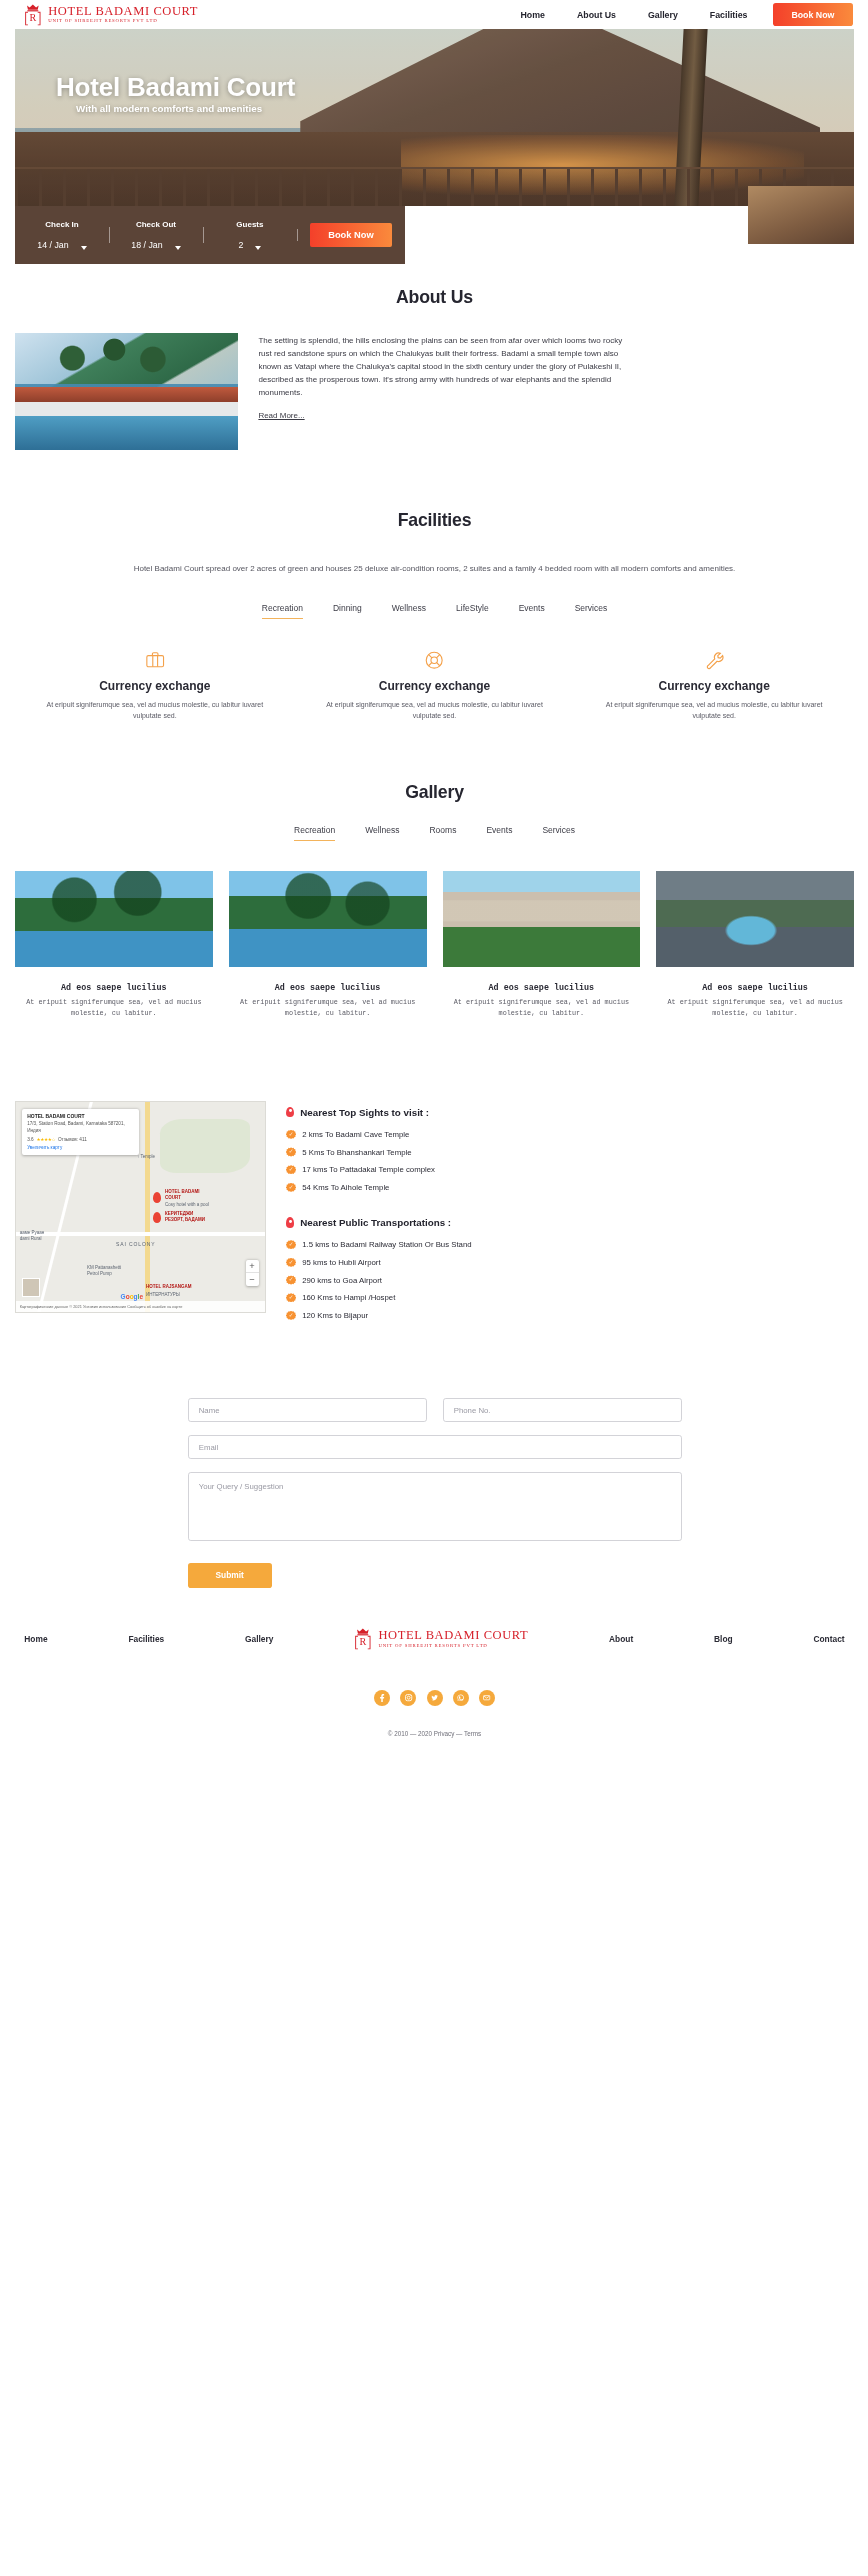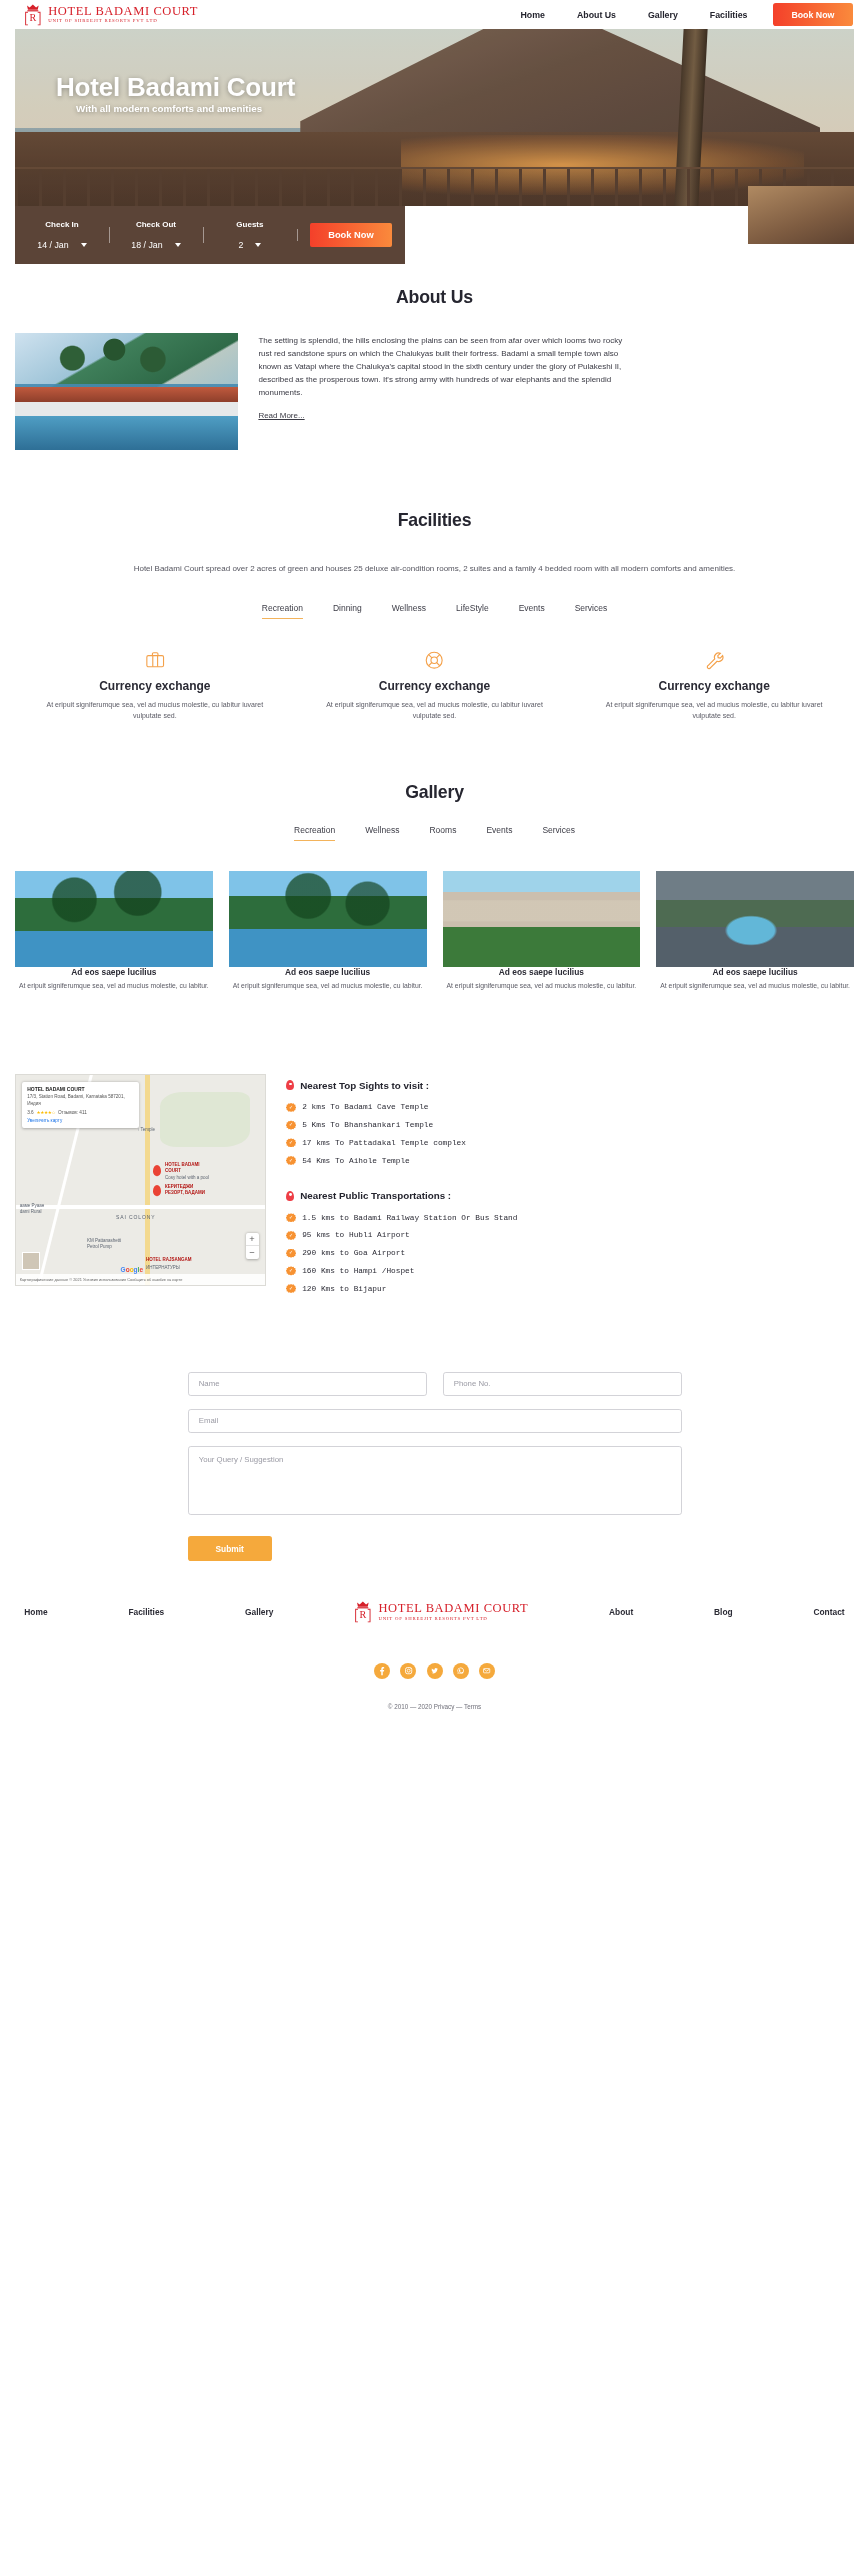--- a/index.html
+++ b/index.html
@@ -132,21 +132,21 @@
     display: flex; flex-direction: column; align-items: center;
     gap: 10.2px;
     position: relative;
   }
   .bk-field + .bk-field::before {
     content: ""; position: absolute; left: 0; top: 6.5px; bottom: 6.5px;
     width: 0.9px; background: rgba(255,255,255,.45);
   }
   .bk-label { font-size: 8px; font-weight: 700; color: #fff; }
   .bk-value {
-    font-size: 8.8px; color: #fff; display: flex; align-items: center; gap: 12px;
+    font-size: 8.8px; color: #fff; display: flex; align-items: flex-end; gap: 12px;
     cursor: pointer;
   }
   .caret { width: 0; height: 0; border-left: 3.7px solid transparent; border-right: 3.7px solid transparent; border-top: 4.6px solid #fff; }
   .bk-action { flex: 1.15 1 0; display: flex; justify-content: center; align-items: center; position: relative; }
   .bk-action::before {
     content: ""; position: absolute; left: 0; top: 6.5px; bottom: 6.5px;
     width: 0.9px; background: rgba(255,255,255,.45);
   }
   .bk-btn {
     background: linear-gradient(90deg,#f4402a 0%, #fa8a3c 100%);
@@ -239,21 +239,21 @@
   .card-title { font-size: 12px; font-weight: 700; color: #2b2b35; }
   .card-text { font-size: 7px; color: #5a5a64; line-height: 1.6; margin-top: 5.6px; }
 
   
   .gallery { padding-top: 61px; }
   .gal-grid {
     display: flex; gap: 16px; padding: 0 15px; margin-top: 30px;
   }
   .gal-item { flex: 1 1 0; }
   .gal-img { width: 100%; height: 96px; position: relative; overflow: hidden; }
-  .gal-cap { text-align: center; margin-top: 0; }
+  .gal-cap { text-align: center; margin-top: 16px; font-family: Liberation Mono, monospace; }
   .gal-cap-t { font-size: 8.4px; font-weight: 700; color: #2b2b35; }
   .gal-cap-s { font-size: 6.8px; color: #5a5a64; line-height: 1.6; margin-top: 4.6px; }
 
   .g1 { background: linear-gradient(180deg,#7fc3e8 0 28%, #2d6d3c 28% 62%, #3f93c4 62% 100%); }
   .g1::after { content:""; position:absolute; inset:0;
     background: radial-gradient(circle at 30% 30%, rgba(20,70,30,.75) 0 14%, transparent 15%),
                 radial-gradient(circle at 62% 22%, rgba(18,64,28,.7) 0 16%, transparent 17%); }
   .g2 { background: linear-gradient(180deg,#7fc3e8 0 26%, #2d6d3c 26% 60%, #3f93c4 60% 100%); }
   .g2::after { content:""; position:absolute; inset:0;
     background: radial-gradient(circle at 40% 26%, rgba(20,70,30,.72) 0 16%, transparent 17%),
@@ -300,21 +300,21 @@
   }
   .map-zoom div { height: 13px; display: flex; align-items: center; justify-content: center; font-size: 9.3px; color: #555; cursor: pointer; }
   .map-zoom div:first-child { border-bottom: 0.9px solid #e2e2e2; }
   .map-attr { position: absolute; left: 0; right: 0; bottom: 0; height: 11px; background: rgba(255,255,255,.88); font-size: 3.9px; color: #666; display: flex; align-items: center; padding: 0 3.7px; gap: 5.6px; }
   .map-logo { position: absolute; left: 42%; bottom: 12px; font-size: 6.5px; font-weight: 700; }
   .map-thumb { position: absolute; left: 5.6px; bottom: 15px; width: 18.6px; height: 18.6px; background: #cfc6b6; border: 0.9px solid #fff; }
 
   .reach-info { flex: 1; padding-top: 5.6px; }
   .info-head { display: flex; align-items: center; gap: 6.5px; margin-bottom: 12px; }
   .info-head-t { font-size: 9.8px; font-weight: 700; color: #24242e; }
-  .info-list { list-style: none; font-family: Liberation Mono, monospace; }
+  .info-list { list-style: none; }
   .info-li { display: flex; align-items: center; gap: 6.5px; font-size: 7.8px; color: #2b2b35; margin-bottom: 8.4px; }
   .badge-check {
     width: 9.3px; height: 9.3px; flex: none;
     background: #f79232; color: #fff;
     clip-path: polygon(50% 0%,62% 9%,77% 5%,84% 18%,98% 22%,96% 37%,107% 50%,96% 63%,98% 78%,84% 82%,77% 95%,62% 91%,50% 100%,38% 91%,23% 95%,16% 82%,2% 78%,4% 63%,-7% 50%,4% 37%,2% 22%,16% 18%,23% 5%,38% 9%);
     display: flex; align-items: center; justify-content: center;
     font-size: 5.6px; line-height: 1;
   }
   .pin-icon {
     width: 7.4px; height: 10.2px; flex: none; background: #ee3e46;

